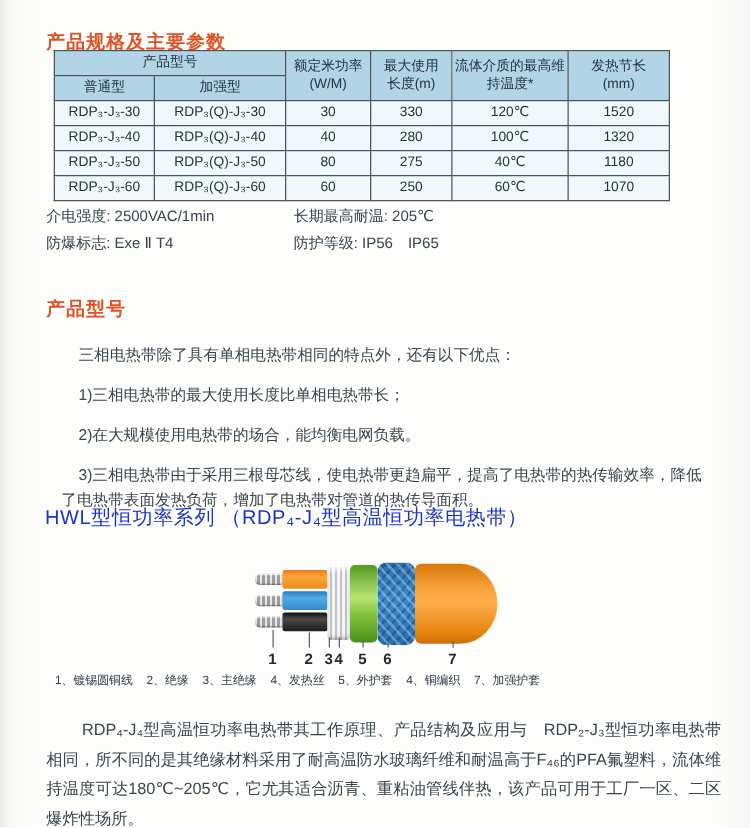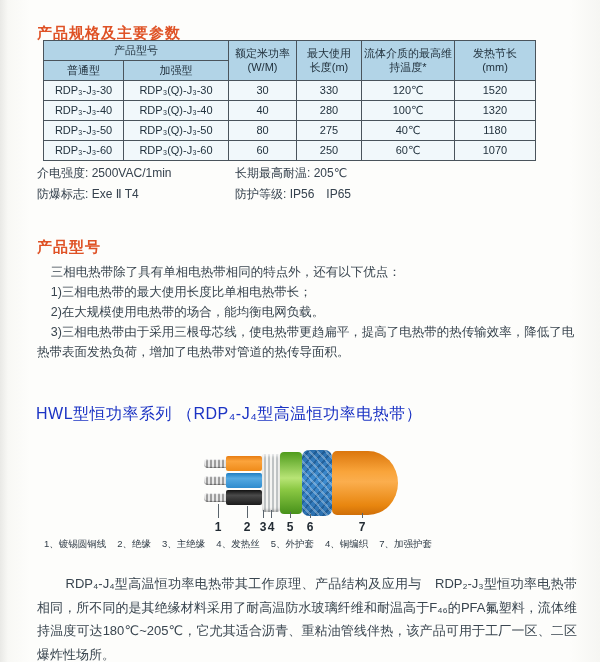--- a/index.html
+++ b/index.html
@@ -29,21 +29,21 @@
   table.spec th{background:#b2d4e7;}
   table.spec td{background:#f1f8fb;}
   .c0{width:80px;} .c1{width:105px;} .c2{width:68px;} .c3{width:65px;} .c4{width:93px;} .c5{width:81px;}
   
   .specs{position:absolute;left:37px;top:163px;width:530px;font-size:12px;color:#36424e;}
   .specs .srow{display:flex;line-height:21px;}
   .specs .sleft{width:198px;}
   
   .features{position:absolute;left:37px;top:262px;width:540px;font-size:12.5px;
     line-height:20px;color:#39454f;}
-  .features p{margin:0;text-indent:1.1em;}
+  .features p{margin:12px;text-indent:1.1em;}
   
   .diagram{position:absolute;left:0;top:448px;width:600px;height:106px;}
   .wire{position:absolute;left:204px;width:58px;height:15px;display:flex;align-items:center;}
   .wire .tip{
     width:22px;height:9px;border-radius:4px 0 0 4px;
     background:repeating-linear-gradient(90deg,#e8e8e8 0 2px,#9d9d9d 2px 4px);
     box-shadow:inset 0 1px 1px rgba(255,255,255,.8), inset 0 -1px 1px rgba(0,0,0,.35);
   }
   .wire .ins{width:36px;height:15px;border-radius:2px;}
   .ins-orange{background:linear-gradient(180deg,#e87d12,#fba43c 35%,#ef8b1a);}

